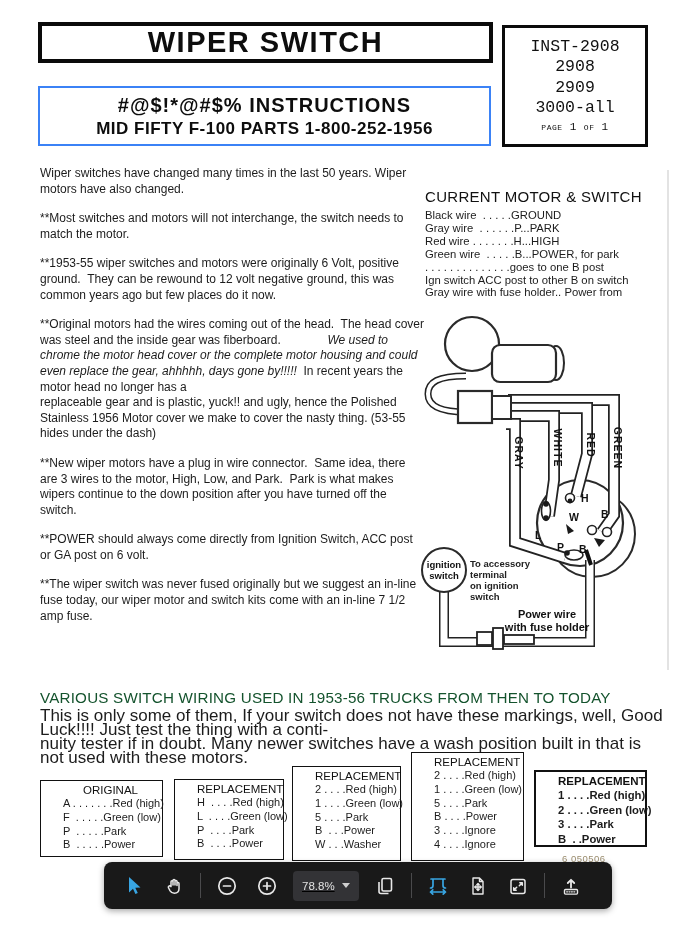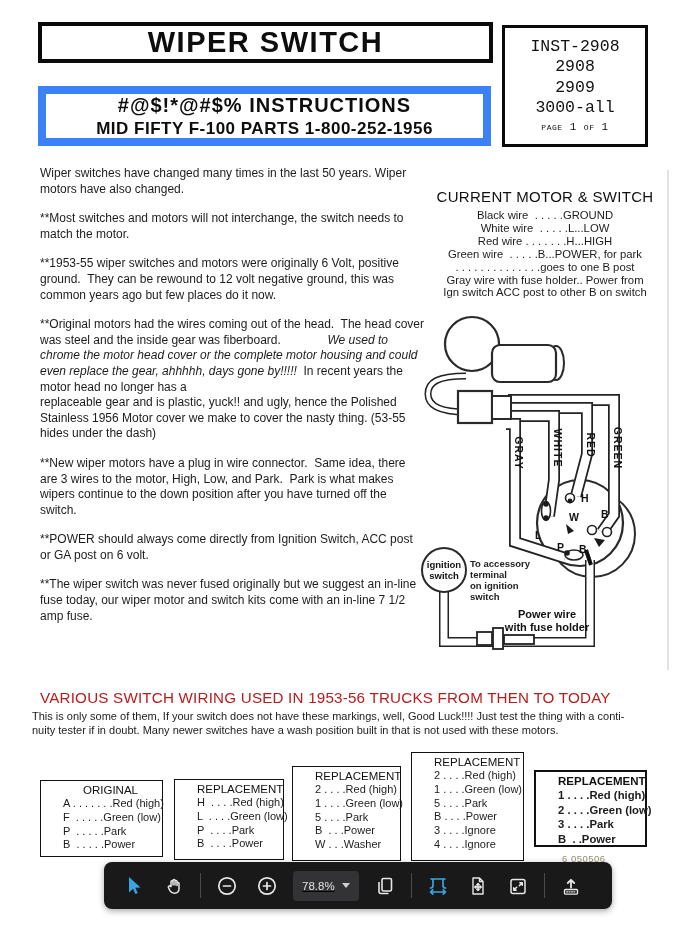--- a/index.html
+++ b/index.html
@@ -12,47 +12,47 @@
   .abs{position:absolute;}
   
   .title-box{
     left:38px;top:22px;width:455px;height:41px;
     border:4px solid #0a0a0a;box-sizing:border-box;
     display:flex;align-items:center;justify-content:center;
   }
   .title-box span{font-size:29px;font-weight:bold;letter-spacing:1.5px;color:#0d0d0d;}
   .sub-box{
     left:38px;top:86px;width:453px;height:60px;
-    border:8px solid #3b82f6;box-sizing:border-box;
+    border:2px solid #3b82f6;box-sizing:border-box;
     display:flex;flex-direction:column;align-items:center;justify-content:center;
   }
   .sub1{font-size:20px;font-weight:bold;letter-spacing:1px;color:#0d0d0d;}
   .sub2{font-size:17px;font-weight:bold;letter-spacing:.5px;color:#0d0d0d;margin-top:2px;}
   .part-box{
     left:502px;top:25px;width:146px;height:122px;
     border:3px solid #0a0a0a;box-sizing:border-box;
     display:flex;flex-direction:column;align-items:center;justify-content:center;
     font-family:"Liberation Mono", monospace;
     text-align:center;
   }
   .part-box .pn{font-size:16.5px;line-height:20.5px;color:#111;}
   .part-box .pg{font-size:11px;line-height:17px;color:#111;font-variant:small-caps;letter-spacing:.5px;}
   
   .left-col{left:40px;top:166px;width:384px;}
   .left-col p{margin:0 0 14px 0;font-size:12px;line-height:15.6px;white-space:pre-wrap;color:#1c1c1c;}
   .left-col i{font-style:italic;margin-left:40px;}
   
-  .right-col{left:425px;top:188px;width:240px;text-align:center;}
+  .right-col{left:425px;top:188px;width:240px;}
   .cm-title{font-size:15px;letter-spacing:.3px;color:#111;margin-bottom:4px;}
   .cm-line{font-size:11.3px;line-height:12.9px;white-space:pre;color:#1c1c1c;}
   
   .diagram{left:420px;top:312px;}
   
-  .wiring-head{left:40px;top:689px;font-size:15.2px;letter-spacing:.2px;color:#b91c1c;}
-  .wiring-note{left:32px;top:709px;width:628px;font-size:11px;line-height:14px;color:#1c1c1c;}
+  .wiring-head{left:40px;top:689px;font-size:15.2px;letter-spacing:.2px;color:#14532d;}
+  .wiring-note{left:40px;top:709px;width:628px;font-size:17px;line-height:14px;color:#1c1c1c;}
   .wtable{
     border:1.5px solid #111;box-sizing:border-box;background:#fff;
     padding:2px 4px 2px 22px;
   }
   .wtable .wt-title{font-size:11.5px;line-height:14px;color:#111;}
   .wtable .wt-title.center{text-align:center;}
   .wtable .wt-row{font-size:11px;line-height:13.8px;white-space:pre;color:#1c1c1c;}
   .wtable.bold{border-width:2.2px;}
   .wtable.bold .wt-title,.wtable.bold .wt-row{font-weight:bold;}
   .wtable.bold .wt-row{line-height:14.5px;font-size:11.3px;}
@@ -109,26 +109,26 @@
     <p><span>**Original motors had the wires coming out of the head.  The head cover was steel and the inside gear was fiberboard.  </span><i>We used to chrome the motor head cover or the complete motor housing and could even replace the gear, ahhhhh, days gone by!!!!!</i><span>  In recent years the motor head no longer has a
 replaceable gear and is plastic, yuck!! and ugly, hence the Polished Stainless 1956 Motor cover we make to cover the nasty thing. (53-55 hides under the dash)</span></p>
     <p>**New wiper motors have a plug in wire connector.  Same idea, there are 3 wires to the motor, High, Low, and Park.  Park is what makes wipers continue to the down position after you have turned off the switch.</p>
     <p>**POWER should always come directly from Ignition Switch, ACC post or GA post on 6 volt.</p>
     <p>**The wiper switch was never fused originally but we suggest an in-line fuse today, our wiper motor and switch kits come with an in-line 7 1/2 amp fuse.</p>
   </div>
 
   <div class="abs right-col">
     <div class="cm-title">CURRENT MOTOR &amp; SWITCH</div>
     <div class="cm-line">Black wire  . . . . .GROUND</div>
-    <div class="cm-line">White wire  . . . . .L...LOW</div>
+    <div class="cm-line">Gray wire  . . . . . .P...PARK</div>
     <div class="cm-line">Red wire . . . . . . .H...HIGH</div>
     <div class="cm-line">Green wire  . . . . .B...POWER, for park</div>
     <div class="cm-line">. . . . . . . . . . . . . .goes to one B post</div>
+    <div class="cm-line">Ign switch ACC post to other B on switch</div>
     <div class="cm-line">Gray wire with fuse holder.. Power from</div>
-    <div class="cm-line">Ign switch ACC post to other B on switch</div>
   </div>
 
   <svg class="abs diagram" width="246" height="374" viewBox="0 0 246 374">
 
     <circle cx="172" cy="222" r="43" fill="#ffffff" stroke="#2a2a2a" stroke-width="2"></circle>
     <circle cx="160" cy="211" r="43" fill="#ffffff" stroke="#2a2a2a" stroke-width="2.2"></circle>
 
     <g>
       <path d="M88,88 H194 V203 L182,220" fill="none" stroke="#222" stroke-width="12"></path>
       <path d="M88,88 H194 V203 L182,220" fill="none" stroke="#fff" stroke-width="8.5"></path>

